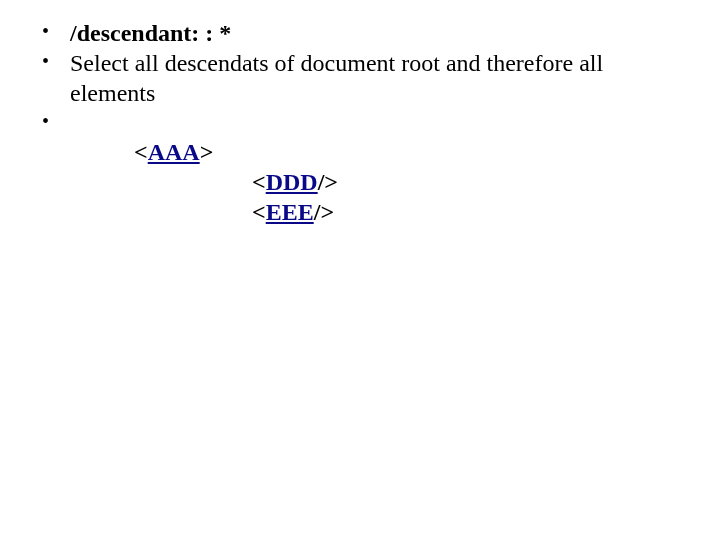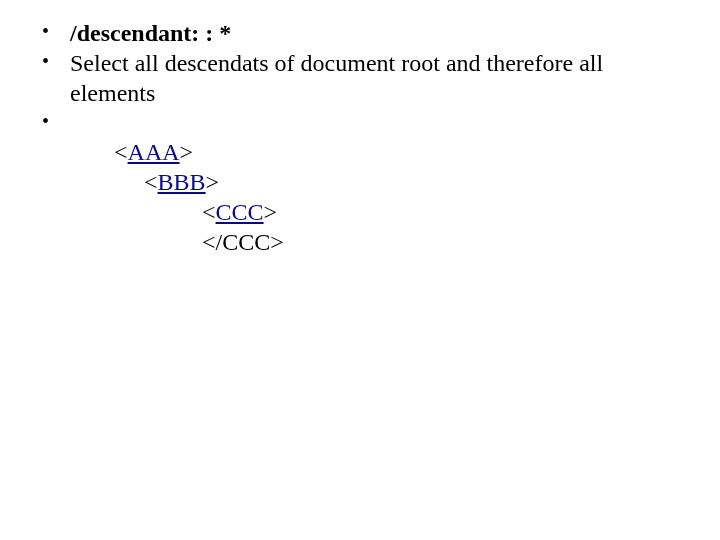--- a/index.html
+++ b/index.html
@@ -27,23 +27,23 @@
     flex: 0 0 28px;
     text-align: left;
     line-height: 1.35;
   }
   .bullet-text {
     flex: 1 1 auto;
     padding-right: 44px;
   }
   .bold { font-weight: bold; }
   .code-block {
-    margin-left: 72px;
+    margin-left: 92px;
     margin-top: 2px;
-    font-weight: normal;
+    font-weight: bold;
   }
   .lvl0 { margin-left: 0; }
   .lvl1 { margin-left: 30px; }
   .lvl2 { margin-left: 60px; }
   .lvl3 { margin-left: 88px; }
   .lvl4 { margin-left: 118px; }
   .link {
     color: #0a0a88;
     text-decoration: underline;
   }
@@ -63,18 +63,17 @@
     <div class="bullet-text">Select all descendats of document root and therefore all elements</div>
   </div>
 
   <div class="bullet-row">
     <div class="bullet-dot">•</div>
     <div class="bullet-text"></div>
   </div>
 
   <div class="code-block">
     <div class="lvl0">&lt;<span class="link">AAA</span>&gt;</div>
-    <div class="lvl1">&lt;<span class="link">BBB</span>&gt;</div>
-    <div class="lvl3">&lt;<span class="link">CCC</span>&gt;</div>
-    <div class="lvl3">&lt;/CCC&gt;</div>
+    <div class="lvl4">&lt;<span class="link">DDD</span>/&gt;</div>
+    <div class="lvl4">&lt;<span class="link">EEE</span>/&gt;</div>
   </div>
 
 </div>
 
 </body></html>

